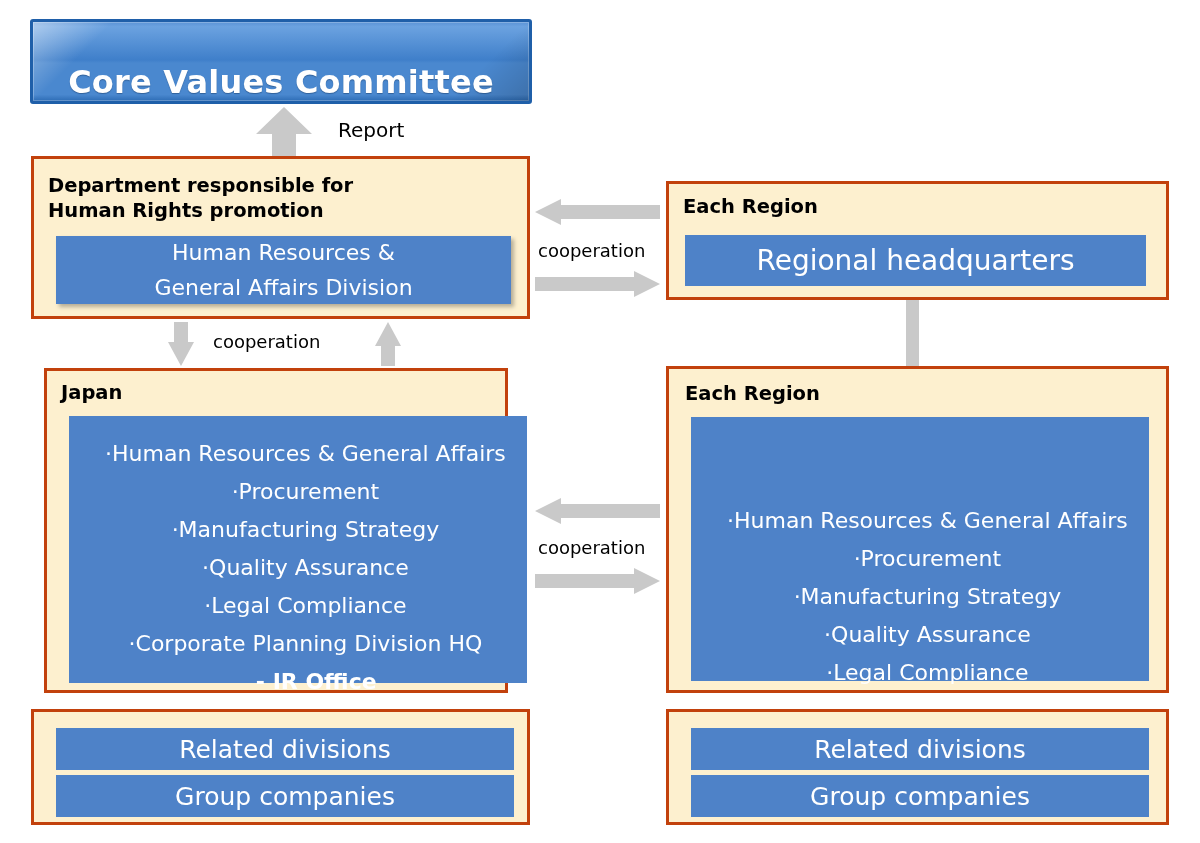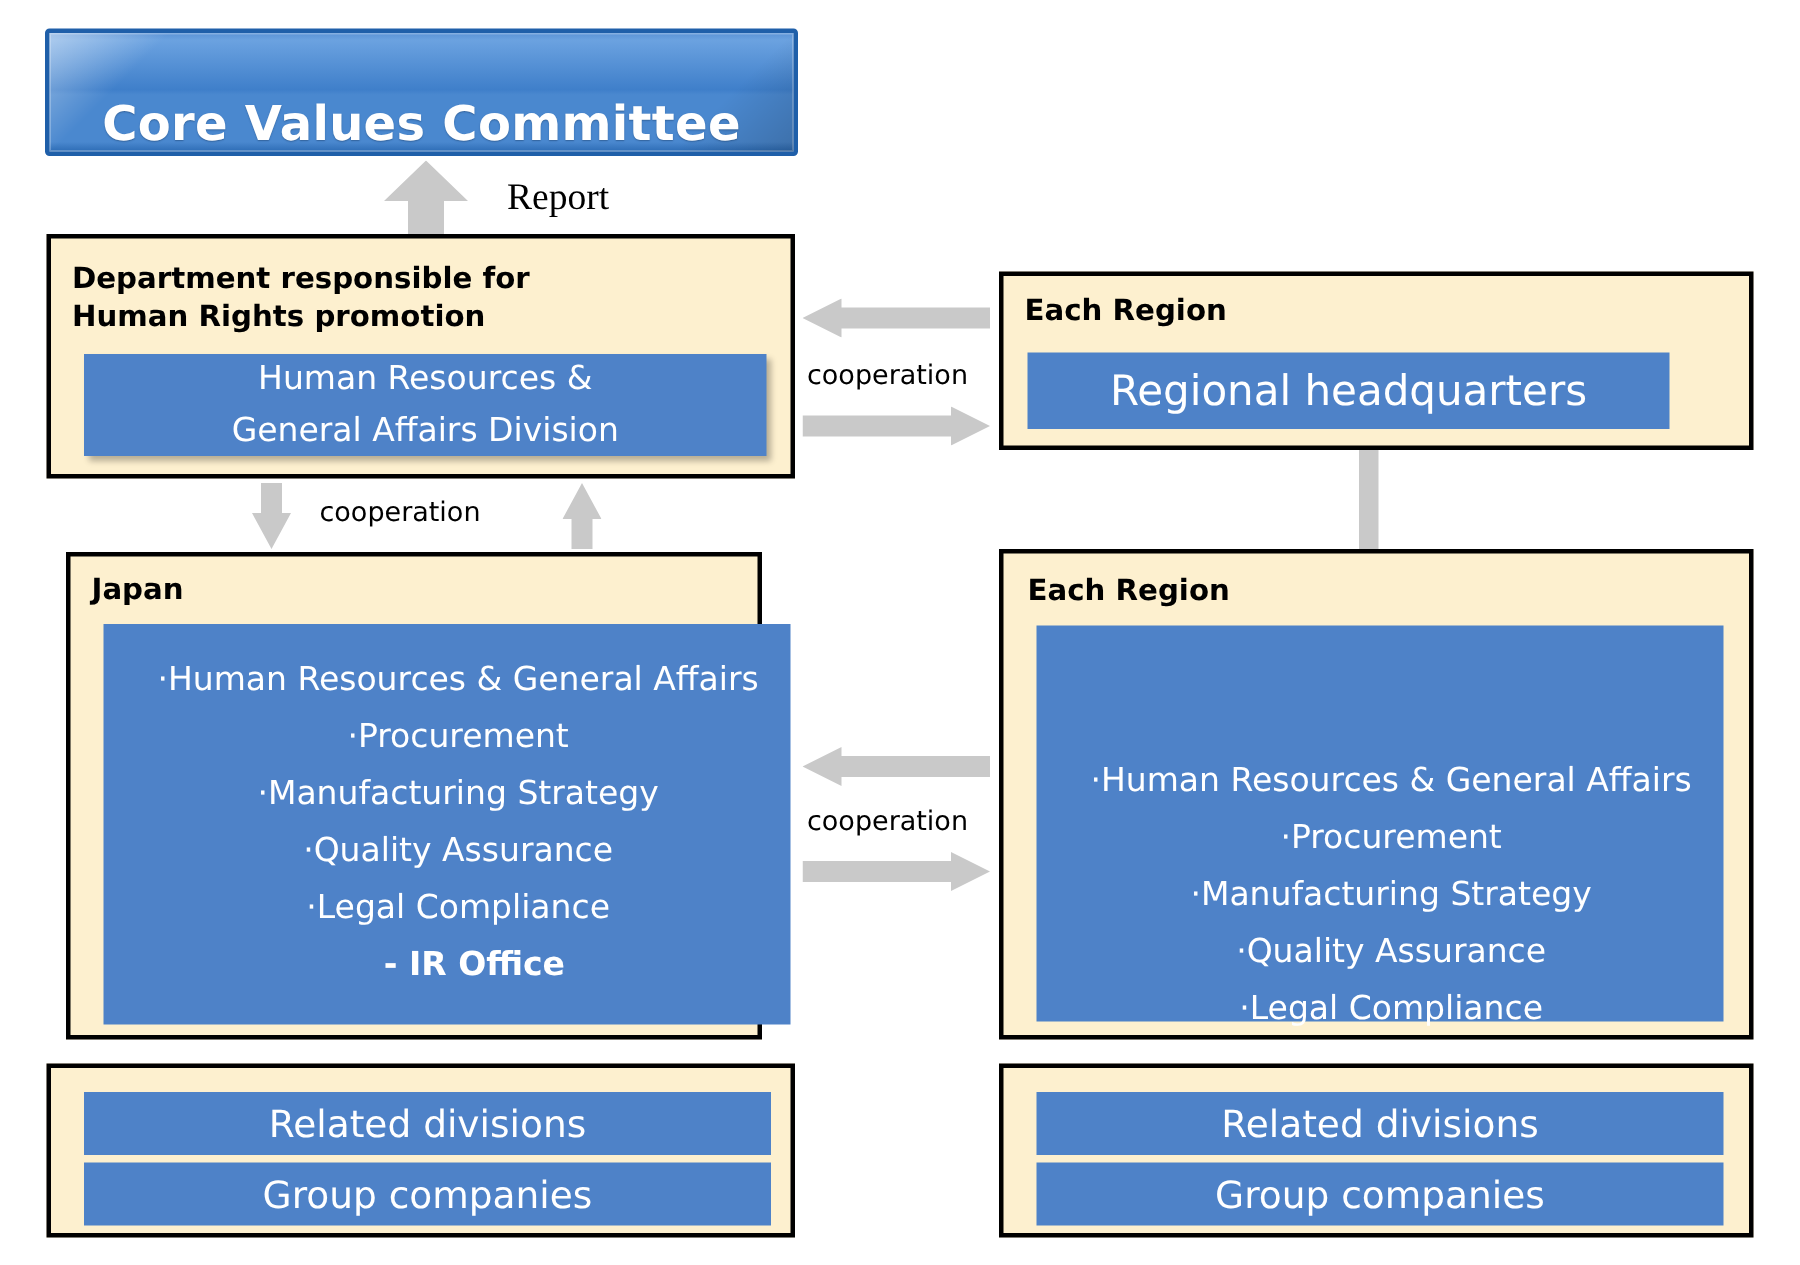--- a/index.html
+++ b/index.html
@@ -63,21 +63,21 @@
     letter-spacing: 0.2px;
     text-shadow: 0 1px 1px rgba(20,50,90,0.45);
     z-index: 2;
   }
 
   
   .panel {
     position: absolute;
     box-sizing: border-box;
     background: #fdf0cf;
-    border: 3px solid #000000;
+    border: 3px solid #c2410c;
   }
   .panel-heading {
     position: absolute;
     color: #000000;
     font-size: 19.5px;
     font-weight: bold;
     line-height: 25px;
     white-space: pre-line;
   }
 
@@ -130,22 +130,21 @@
     position: absolute;
   }
   .arrow svg { display: block; }
   .arrow-label {
     position: absolute;
     color: #000000;
     font-size: 18px;
     white-space: nowrap;
   }
   .arrow-label.report {
-    font-size: 25px;
-    font-family: Liberation Serif, serif;
+    font-size: 20px;
   }
 
   
   .connector {
     position: absolute;
     background: #c9c9c9;
   }
 </style>
 </head>
 <body>
@@ -179,21 +178,21 @@
   </div>
   <div class="arrow-label" style="left:538px; top:240px;">cooperation</div>
   <div class="arrow" style="left:535px; top:271px;">
     <svg width="125" height="26" viewBox="0 0 125 26">
       <polygon points="125,13 99,0 99,6 0,6 0,20 99,20 99,26" fill="#c9c9c9"></polygon>
     </svg>
   </div>
 
   <div class="panel" style="left:666px; top:181px; width:503px; height:119px;">
     <div class="panel-heading" style="left:14px; top:10px;">Each Region</div>
-    <div class="blue-block" style="left:16px; top:51px; width:428px; height:51px;">
+    <div class="blue-block" style="left:16px; top:51px; width:461px; height:51px;">
       <span class="blue-label big">Regional headquarters</span>
     </div>
   </div>
 
   <div class="connector" style="left:906px; top:300px; width:13px; height:66px;"></div>
 
   <div class="arrow" style="left:168px; top:322px;">
     <svg width="26" height="44" viewBox="0 0 26 44">
       <polygon points="13,44 0,20 6,20 6,0 20,0 20,20 26,20" fill="#c9c9c9"></polygon>
     </svg>
@@ -207,20 +206,21 @@
 
   <div class="panel" style="left:44px; top:368px; width:464px; height:325px;">
     <div class="panel-heading" style="left:14px; top:9px;">Japan</div>
     <div class="blue-block" style="left:22px; top:45px; width:458px; height:267px;">
       <ul class="bullet-list" style="left:36px; top:19px;">
         <li>·Human Resources &amp; General Affairs</li>
         <li>·Procurement</li>
         <li>·Manufacturing Strategy</li>
         <li>·Quality Assurance</li>
         <li>·Legal Compliance</li>
+        <li>·Corporate Planning Division HQ</li>
         <li class="sub"> - IR Office</li>
       </ul>
     </div>
   </div>
 
   <div class="arrow" style="left:535px; top:498px;">
     <svg width="125" height="26" viewBox="0 0 125 26">
       <polygon points="0,13 26,0 26,6 125,6 125,20 26,20 26,26" fill="#c9c9c9"></polygon>
     </svg>
   </div>

